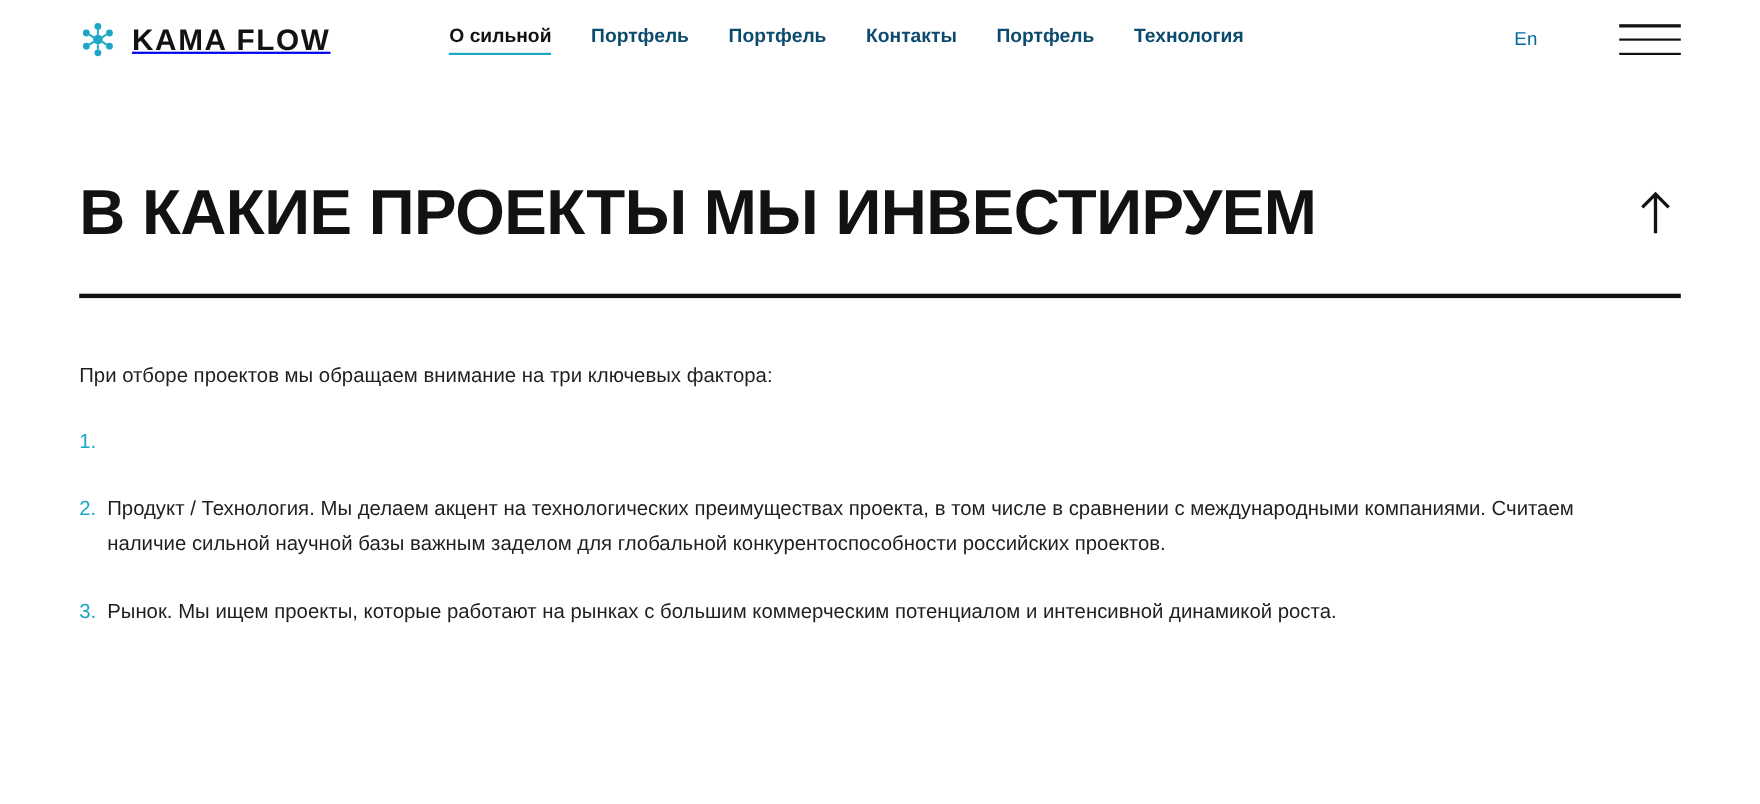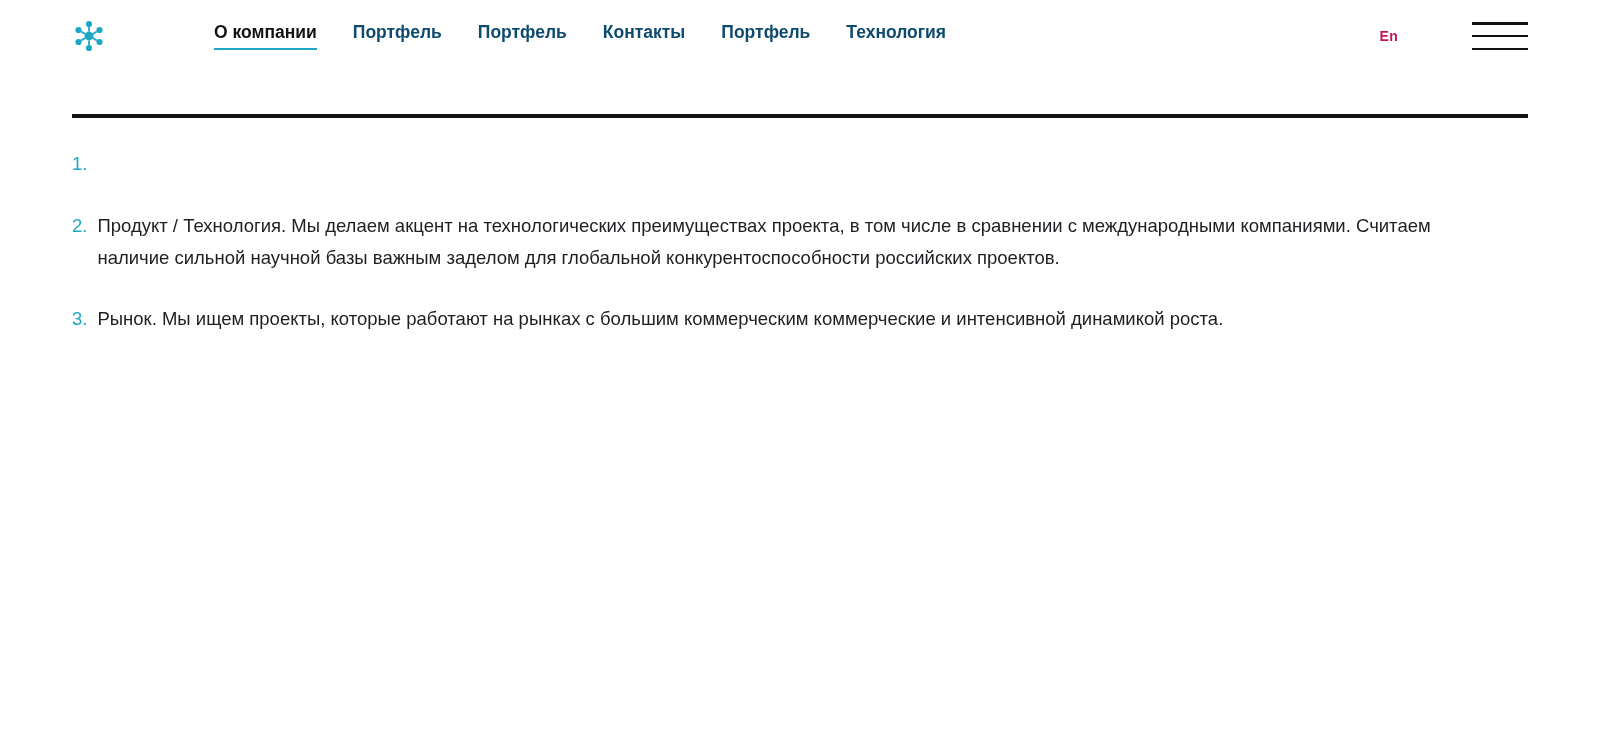--- a/index.html
+++ b/index.html
@@ -63,23 +63,23 @@
     border-bottom-color: #1ea7c5;
   }
 
   .header-right {
     margin-left: auto;
     display: flex;
     align-items: center;
     gap: 74px;
   }
   .lang-switch {
-    font-size: 14px;
-    font-weight: 700;
-    color: #be185d;
+    font-size: 17px;
+    font-weight: 400;
+    color: #0369a1;
     cursor: pointer;
     letter-spacing: .3px;
   }
   .burger {
     width: 56px;
     height: 28px;
     display: flex;
     flex-direction: column;
     justify-content: space-between;
     cursor: pointer;
@@ -172,54 +172,67 @@
         <g stroke="#1ea7c5" stroke-width="1.8" fill="none">
           <path d="M17 8.1 L17 12.6"></path>
           <path d="M9.2 12.4 L13.4 15.2"></path>
           <path d="M24.8 12.4 L20.6 15.2"></path>
           <path d="M9.2 21.6 L13.4 18.8"></path>
           <path d="M24.8 21.6 L20.6 18.8"></path>
           <path d="M17 21.4 L17 25.9"></path>
         </g>
       </svg>
     </span>
+    <span class="brand-name">KAMA FLOW</span>
   </a>
 
   <nav class="main-nav">
-    <a class="nav-item active" href="#">О компании</a>
+    <a class="nav-item active" href="#">О сильной</a>
     <a class="nav-item" href="#">Портфель</a>
     <a class="nav-item" href="#">Портфель</a>
     <a class="nav-item" href="#">Контакты</a>
     <a class="nav-item" href="#">Портфель</a>
     <a class="nav-item" href="#">Технология</a>
   </nav>
 
   <div class="header-right">
     <span class="lang-switch">En</span>
     <div class="burger">
       <span></span>
       <span></span>
       <span></span>
     </div>
   </div>
 </header>
 
 <main class="page">
 
+  <div class="title-row">
+    <h1 class="page-title">В КАКИЕ ПРОЕКТЫ МЫ ИНВЕСТИРУЕМ</h1>
+    <div class="scroll-top">
+      <svg width="34" height="40" viewBox="0 0 34 40" xmlns="http://www.w3.org/2000/svg" aria-hidden="true">
+        <g stroke="#111214" stroke-width="3" fill="none">
+          <path d="M17 38 L17 3"></path>
+          <path d="M5 14.5 L17 2.5 L29 14.5"></path>
+        </g>
+      </svg>
+    </div>
+  </div>
 
   <div class="rule"></div>
 
+  <p class="intro">При отборе проектов мы обращаем внимание на три ключевых фактора:</p>
 
   <ol class="factors">
     <li>
       <span class="marker">1.</span>
     </li>
     <li>
       <span class="marker">2.</span>
       <span class="factor-text">Продукт / Технология. Мы делаем акцент на технологических преимуществах проекта, в том числе в сравнении с международными компаниями. Считаем наличие сильной научной базы важным заделом для глобальной конкурентоспособности российских проектов.</span>
     </li>
     <li>
       <span class="marker">3.</span>
-      <span class="factor-text">Рынок. Мы ищем проекты, которые работают на рынках с большим коммерческим коммерческие и интенсивной динамикой роста.</span>
+      <span class="factor-text">Рынок. Мы ищем проекты, которые работают на рынках с большим коммерческим потенциалом и интенсивной динамикой роста.</span>
     </li>
   </ol>
 
 </main>
 
 </body></html>

